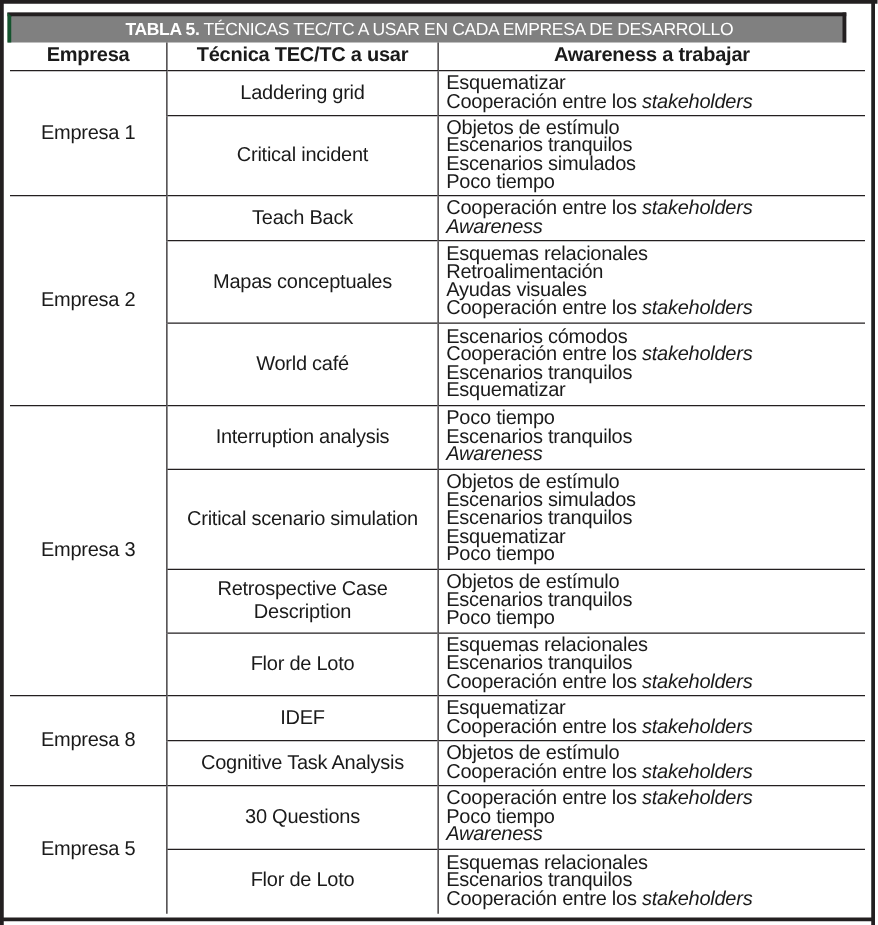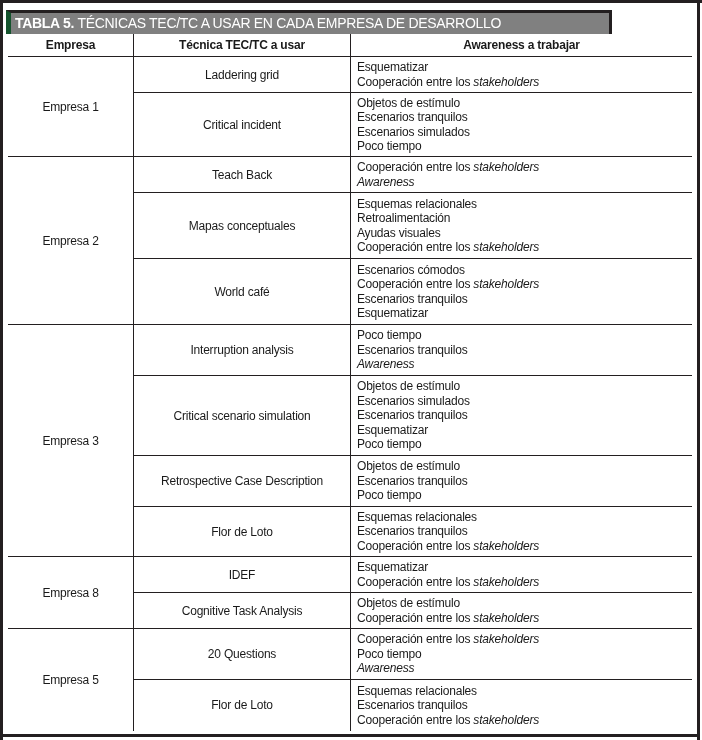--- a/index.html
+++ b/index.html
@@ -5,28 +5,28 @@
     html, body { margin: 0; padding: 0; background: #ffffff; }
     body { width: 702px; height: 740px; position: relative; overflow: hidden;
            font-family: "Liberation Sans", sans-serif; color: #1a1a1a; }
     .frame { position: absolute; left: 0; top: 0; width: 702px; height: 740px; box-sizing: border-box; }
     
     .frame-top { position: absolute; left: 0; top: 0; width: 702px; height: 3px; background: #231f20; }
     .frame-left { position: absolute; left: 0; top: 0; width: 3px; height: 740px; background: #231f20; }
     .frame-right { position: absolute; left: 697px; top: 0; width: 3px; height: 740px; background: #231f20; }
     .frame-bottom { position: absolute; left: 0; top: 734px; width: 700px; height: 3px; background: #231f20; }
 
-    .title-bar { position: absolute; left: 6px; top: 10px; width: 606px; height: 24px;
-                 background: #808080; border-top: 3px solid #231f20; border-left: 5px solid #14532d; border-right: 3px solid #231f20;
+    .title-bar { position: absolute; left: 6px; top: 10px; width: 671px; height: 24px;
+                 background: #808080; border-top: 3px solid #231f20; border-left: 3px solid #14532d; border-right: 3px solid #231f20;
                  box-sizing: border-box; color: #ffffff; font-size: 14px; line-height: 21px; padding-left: 4px;
-                 font-family: "Liberation Sans Narrow", "Liberation Sans", sans-serif; letter-spacing: -0.3px; white-space: nowrap; }
+                 font-family: "Liberation Sans Narrow", "Liberation Sans", sans-serif; letter-spacing: -0.3px; white-space: nowrap; text-align: center; }
     .title-bar b { font-weight: bold; }
 
     table.data { position: absolute; left: 8px; top: 34px; width: 684px; border-collapse: collapse;
-                 font-size: 12px; letter-spacing: -0.2px; }
+                 font-size: 16px; letter-spacing: -0.2px; }
     table.data th { font-weight: bold; height: 22px; text-align: center; padding: 0;
                     border-bottom: 1px solid #231f20; }
     table.data td { padding: 0; vertical-align: middle; }
     .col-emp { width: 125px; text-align: center; }
     .col-tec { width: 216px; text-align: center; border-left: 1px solid #231f20; }
     .col-est { text-align: left; border-left: 1px solid #231f20; padding-left: 6px !important; line-height: 14.5px; }
     tr.sep td { border-top: 1px solid #231f20; }
     tr.sub td.col-tec, tr.sub td.col-est { border-top: 1px solid #231f20; }
     .strat-line { display: block; }
     .strat-line i { font-style: italic; }
@@ -144,21 +144,21 @@
       </tr>
       <tr class="sub" style="height: 36px; margin-top: 16px;">
         <td class="col-tec">Cognitive Task Analysis</td>
         <td class="col-est">
           <span class="strat-line"><span>Objetos de estímulo</span></span>
           <span class="strat-line"><span>Cooperación entre los </span><i>stakeholders</i></span>
         </td>
       </tr>
       <tr class="sep" style="height: 51px;">
         <td class="col-emp" rowspan="2">Empresa 5</td>
-        <td class="col-tec">20 Questions</td>
+        <td class="col-tec">30 Questions</td>
         <td class="col-est">
           <span class="strat-line"><span>Cooperación entre los </span><i>stakeholders</i></span>
           <span class="strat-line"><span>Poco tiempo</span></span>
           <span class="strat-line"><span></span><i>Awareness</i></span>
         </td>
       </tr>
       <tr class="sub" style="height: 51px;">
         <td class="col-tec">Flor de Loto</td>
         <td class="col-est">
           <span class="strat-line"><span>Esquemas relacionales</span></span>

